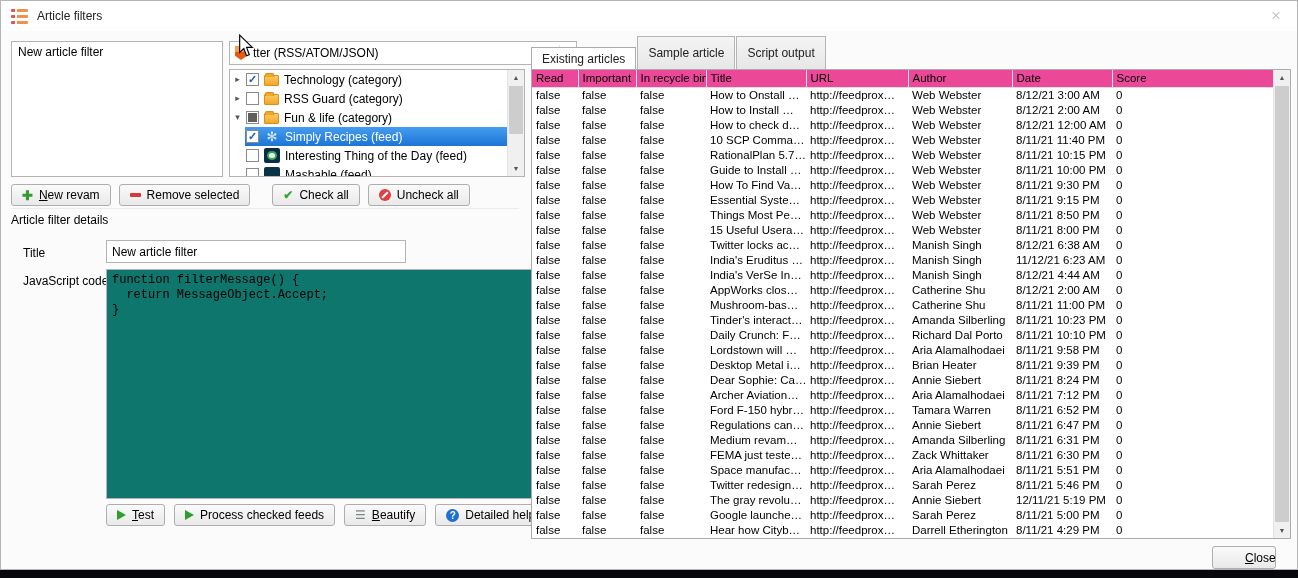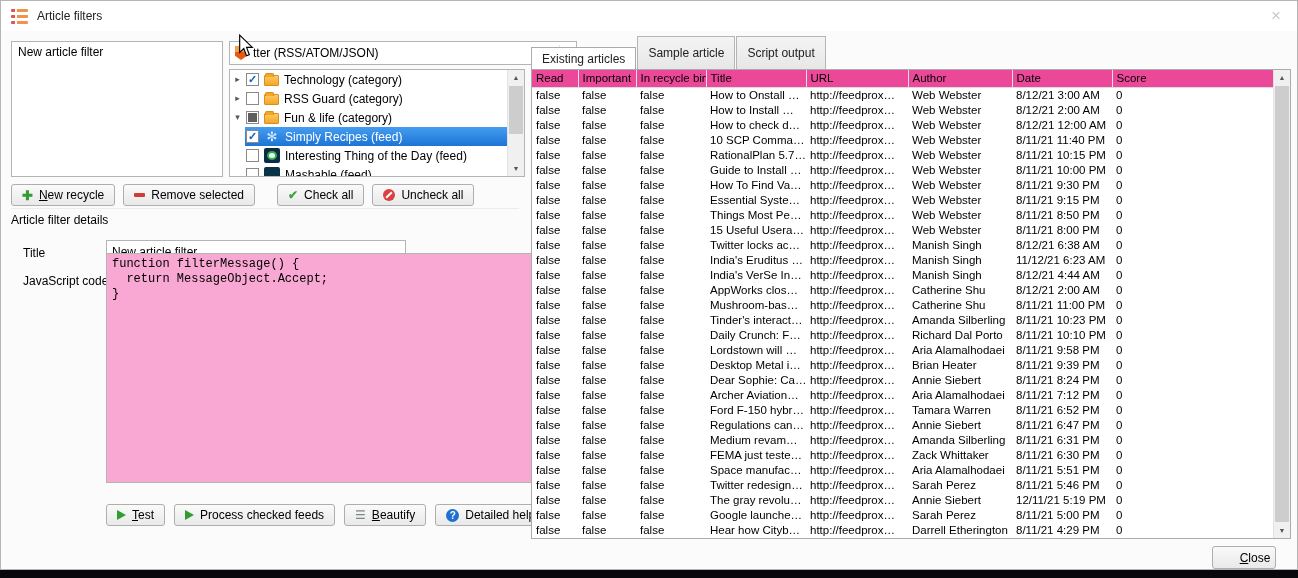--- a/index.html
+++ b/index.html
@@ -63,35 +63,35 @@
   .i-play { width:0; height:0; border-left:9px solid #2f9e2f; border-top:5px solid rgba(0,0,0,0); border-bottom:5px solid rgba(0,0,0,0); }
   .i-lines { color:#7a8a8a; font-size:12px; }
   .i-help { width:13px; height:13px; border-radius:50%; background:#1e6fd0; color:#fff; font-size:10px; font-weight:bold; display:flex; align-items:center; justify-content:center; }
 
   
   .details-sep { position:absolute; left:10px; top:207px; width:508px; height:1px; background:#ececec; }
   .group-label { position:absolute; left:10px; top:212px; }
   .lbl-title { position:absolute; left:22px; top:245px; }
   .inp-title { position:absolute; left:105px; top:239px; width:300px; height:23px; border:1px solid #b4b4b4; background:#fff; padding:0 5px; font-family:"Liberation Sans", sans-serif; font-size:12px; }
   .lbl-js { position:absolute; left:22px; top:273px; }
-  .js-editor { position:absolute; left:105px; top:252px; width:492px; height:230px; border:1px solid #b4b4b4; background:#f9a8d4; padding:3px 5px; font-family:"Liberation Mono","DejaVu Sans Mono", monospace; font-size:12px; line-height:15px; white-space:pre; overflow:hidden; }
+  .js-editor { position:absolute; left:105px; top:268px; width:492px; height:230px; border:1px solid #b4b4b4; background:#0f766e; padding:3px 5px; font-family:"Liberation Mono","DejaVu Sans Mono", monospace; font-size:12px; line-height:15px; white-space:pre; overflow:hidden; }
 
   
   .tabs { position:absolute; left:530px; top:46px; display:flex; align-items:flex-end; height:22px; z-index:2; }
   .tab { padding:2px 10px; border:1px solid #b5b5b5; border-bottom:none; background:linear-gradient(#f4f4f4,#e7e7e7); height:33px; display:flex; align-items:center; margin-right:1px; color:#222; }
   .tab.active { background:#fff; height:22px; border-color:#ababab; position:relative; z-index:3;text-align:center; }
   .tableframe { position:absolute; left:530px; top:68px; width:760px; height:470px; background:#fff; border:1px solid #ababab; overflow:hidden; }
   table.articles { table-layout:fixed; width:742px; border-collapse:collapse; }
   .articles col.c0{width:46px}.articles col.c1{width:58px}.articles col.c2{width:70px}.articles col.c3{width:100px}.articles col.c4{width:102px}.articles col.c5{width:104px}.articles col.c6{width:100px}
   .articles th { text-align:left; font-weight:normal; font-size:11.5px; height:17px; padding:0 4px; background:#ec4899; border-right:1px solid #e2e2e2; border-bottom:1px solid #dcdcdc; white-space:nowrap; overflow:hidden; }
   .articles th:last-child { border-right:none; }
   .articles td { font-size:11.5px; height:15px; line-height:15px; padding:0 4px; white-space:nowrap; overflow:hidden; }
 
   
-  .close-btn { position:absolute; right:21px; top:545px; width:64px; height:23px; justify-content:center;padding-left:32px; }
+  .close-btn { position:absolute; right:21px; top:545px; width:64px; height:23px; justify-content:flex-start;padding-left:32px; }
   .taskbar { position:absolute; left:0; top:570px; width:1298px; height:8px; background:#07080d; }
 
   .cursor { position:absolute; left:237px; top:33px; z-index:50; }
 </style>
 </head>
 <body>
 
 <div class="window">
 
   <div class="titlebar">
@@ -176,21 +176,21 @@
     <div class="vscroll">
       <span class="sb-arrow sb-top">▲</span>
       <span class="sb-thumb t-tree"></span>
       <span class="sb-arrow sb-bottom">▼</span>
     </div>
   </div>
 
   <div class="btnrow1">
     <button>
       <span class="bicon i-plus">✚</span>
-      <span class="mn">New recycle</span>
+      <span class="mn">New revam</span>
     </button>
     <button>
       <span class="bicon i-minus"></span>
       <span>Remove selected</span>
     </button>
     <button class="gap-left">
       <span class="bicon i-check">✔</span>
       <span>Check all</span>
     </button>
     <button>

